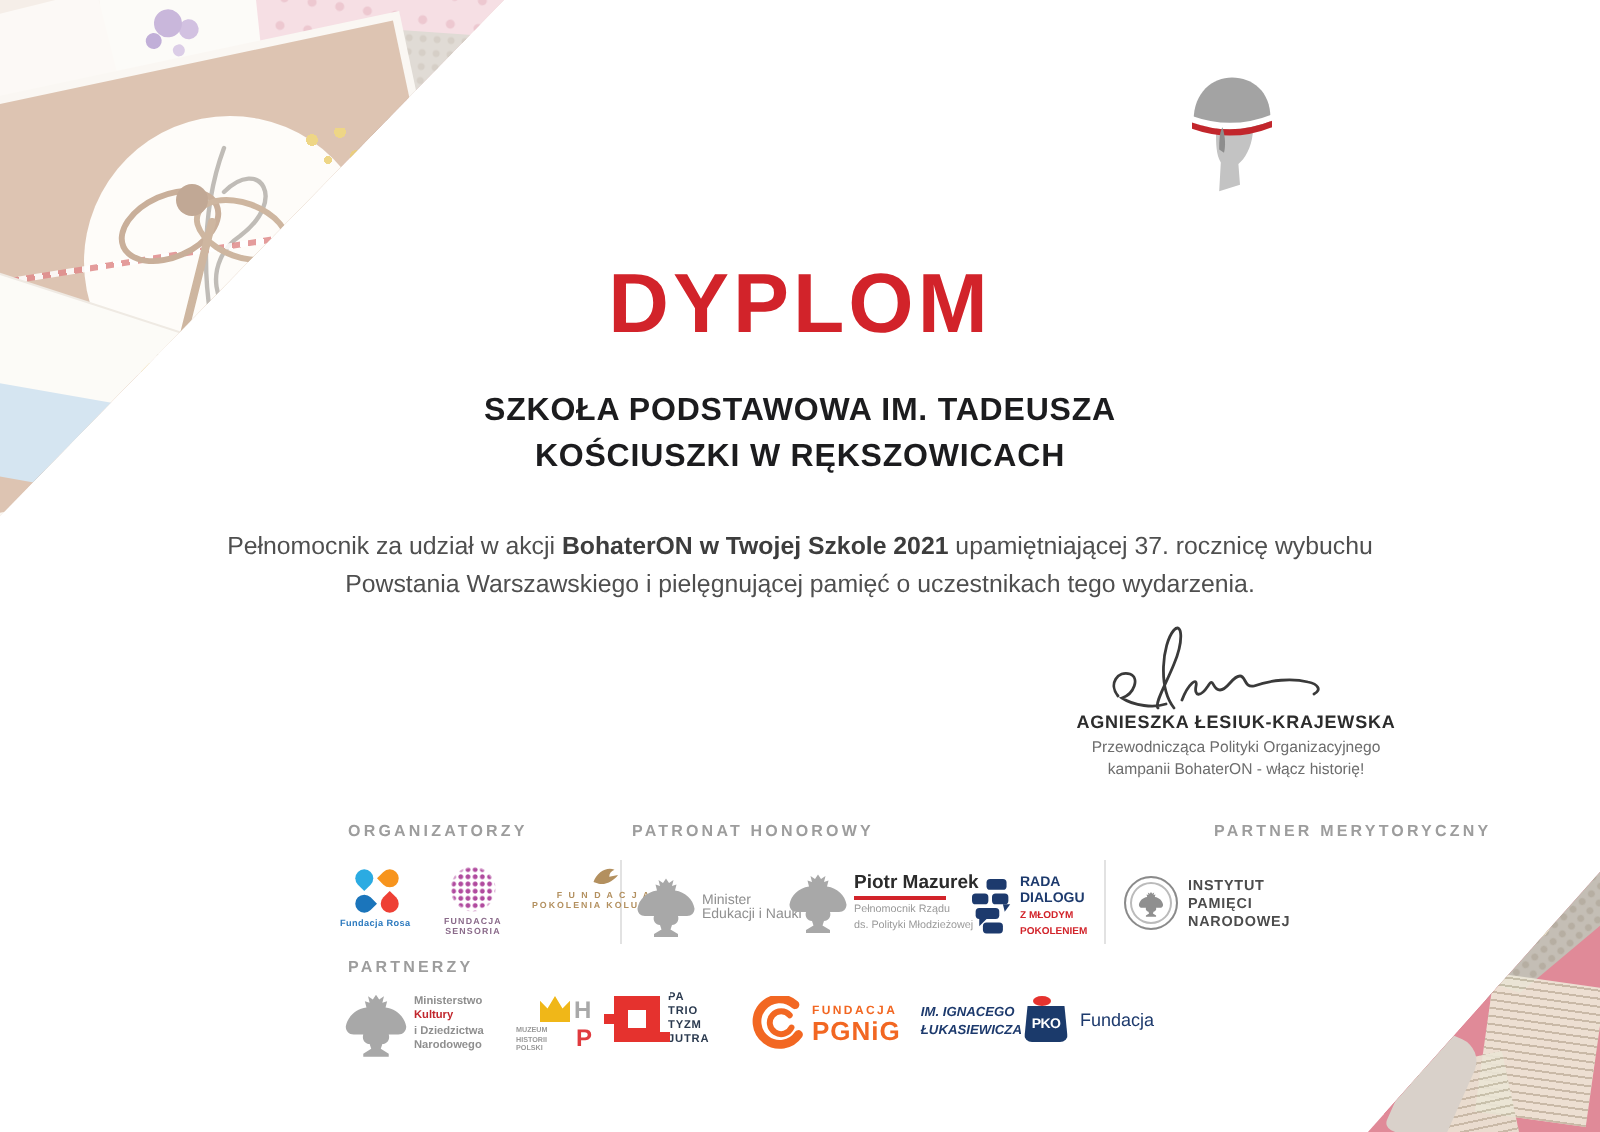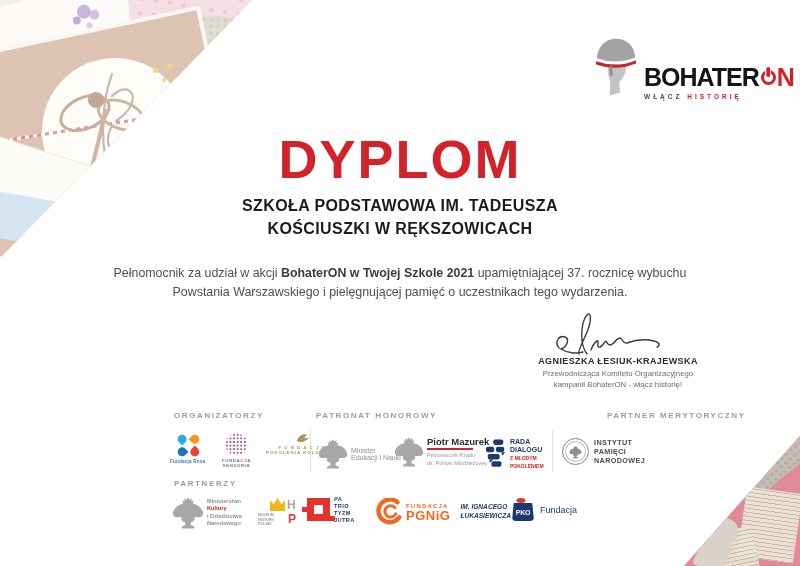--- a/index.html
+++ b/index.html
@@ -66,21 +66,21 @@
   .brand-main { font-size:25px; font-weight:800; letter-spacing:-1px; color:#151515; }
   .power-o { position:relative; display:inline-block; width:15px; height:15px; border:3.5px solid #d2232a; border-radius:50%; margin:0 1px 1px 2px; }
   .power-o::before { content:""; position:absolute; left:50%; top:-5px; transform:translateX(-50%); width:6px; height:7px; background:#fff; }
   .power-o::after { content:""; position:absolute; left:50%; top:-6px; transform:translateX(-50%); width:3.5px; height:10px; background:#d2232a; border-radius:2px; }
   .brand-accent { font-size:25px; font-weight:800; letter-spacing:-1px; color:#d2232a; }
   .brand-tagline { margin-top:1px; font-size:6.5px; font-weight:700; letter-spacing:3px; white-space:nowrap; }
   .tag-dark { color:#4a4a4a; } .tag-red { color:#d2232a; }
 
   
   .title { position:absolute; left:0; top:128px; width:800px; text-align:center;
-    font-size:54px; font-weight:800; letter-spacing:2px; color:#d2232a; }
+    font-size:42px; font-weight:800; letter-spacing:2px; color:#d2232a; }
   .school { position:absolute; left:0; top:194px; width:800px; text-align:center;
     font-size:16px; font-weight:800; letter-spacing:.4px; color:#1c1c1e; line-height:1.45; }
   .bodytext { position:absolute; left:100px; top:264px; width:600px; text-align:center;
     font-size:12.4px; color:#4f4f4f; line-height:1.55; }
   .bodytext b { color:#3d3d3d; }
 
   
   .signature { position:absolute; left:478px; top:310px; width:280px; text-align:center; }
   .sig-svg { display:block; margin:0 auto -2px auto; }
   .sig-name { font-size:9px; font-weight:800; letter-spacing:.4px; color:#2c2c2c; }
@@ -202,51 +202,40 @@
   </div>
 
   <div class="brand">
     <svg class="brand-helmet" viewBox="0 0 60 84">
       <path d="M20 36 C19 26 24 21 30 21 C38 21 44 27 43 38 C42 47 38 54 34 57 L35 70 L22 74 L23 56 C20 51 20 44 20 36 Z" fill="#c3c3c3"></path>
       <path d="M6 30 C6 12 18 3 30 3 C43 3 54 12 54 28 L54 31 C42 36 18 36 6 31 Z" fill="#a3a3a3"></path>
       <path d="M5 27 Q30 36 55 26 L55 30 Q30 40 5 31 Z" fill="#ffffff"></path>
       <path d="M5 31 Q30 40 55 30 L55 34 Q30 44 5 35 Z" fill="#c2262c"></path>
       <path d="M24 34 C26 40 26 46 25 50 L22 48 C22 43 22 38 24 34 Z" fill="#8d8d8d"></path>
     </svg>
-    <div class="brand-textcol">
-      <div class="brand-line">
-        <span class="brand-main">BOHATER</span>
-        <span class="power-o"></span>
-        <span class="brand-accent">N</span>
-      </div>
-      <div class="brand-tagline">
-        <span class="tag-dark">WŁĄCZ</span>
-        <span class="tag-red">HISTORIĘ</span>
-      </div>
-    </div>
   </div>
 
   <div class="title">DYPLOM</div>
 
   <div class="school">
     <div>SZKOŁA PODSTAWOWA IM. TADEUSZA</div>
     <div>KOŚCIUSZKI W RĘKSZOWICACH</div>
   </div>
 
   <div class="bodytext">
     <span>Pełnomocnik za udział w akcji </span><b>BohaterON w Twojej Szkole 2021</b><span> upamiętniającej 37. rocznicę wybuchu Powstania Warszawskiego i pielęgnującej pamięć o uczestnikach tego wydarzenia.</span>
   </div>
 
   <div class="signature">
     <svg class="sig-svg" width="150" height="48" viewBox="0 0 150 48">
       <path d="M44 44 C36 34 38 12 44 5 C48 1 49 10 44 22 C40 32 34 42 36 44 M16 38 C11 32 16 25 22 27 C27 29 24 37 18 39 C24 43 34 44 40 42 M48 40 C51 32 56 28 55 33 C54 38 57 39 61 33 C64 28 63 35 67 35 C71 35 73 28 77 28 C80 28 79 34 84 33 C92 30 103 29 111 31 C116 32 118 35 114 37" stroke="#3a3a3a" stroke-width="1.4" fill="none" stroke-linecap="round"></path>
     </svg>
     <div class="sig-name">AGNIESZKA ŁESIUK-KRAJEWSKA</div>
     <div class="sig-sub">
-      <div>Przewodnicząca Komitetu Organizacyjnego</div>
+      <div>Przewodnicząca Polityki Organizacyjnego</div>
       <div>kampanii BohaterON - włącz historię!</div>
     </div>
   </div>
 
   <div class="sec-label" style="left:174px; top:411px;">ORGANIZATORZY</div>
   <div class="sec-label" style="left:316px; top:411px;">PATRONAT HONOROWY</div>
   <div class="sec-label" style="left:560px; top:411px;padding-left:47px;">PARTNER MERYTORYCZNY</div>
   <div class="sec-label" style="left:174px; top:479px;">PARTNERZY</div>
 
   <div class="divider" style="left:310px; top:430px;"></div>

